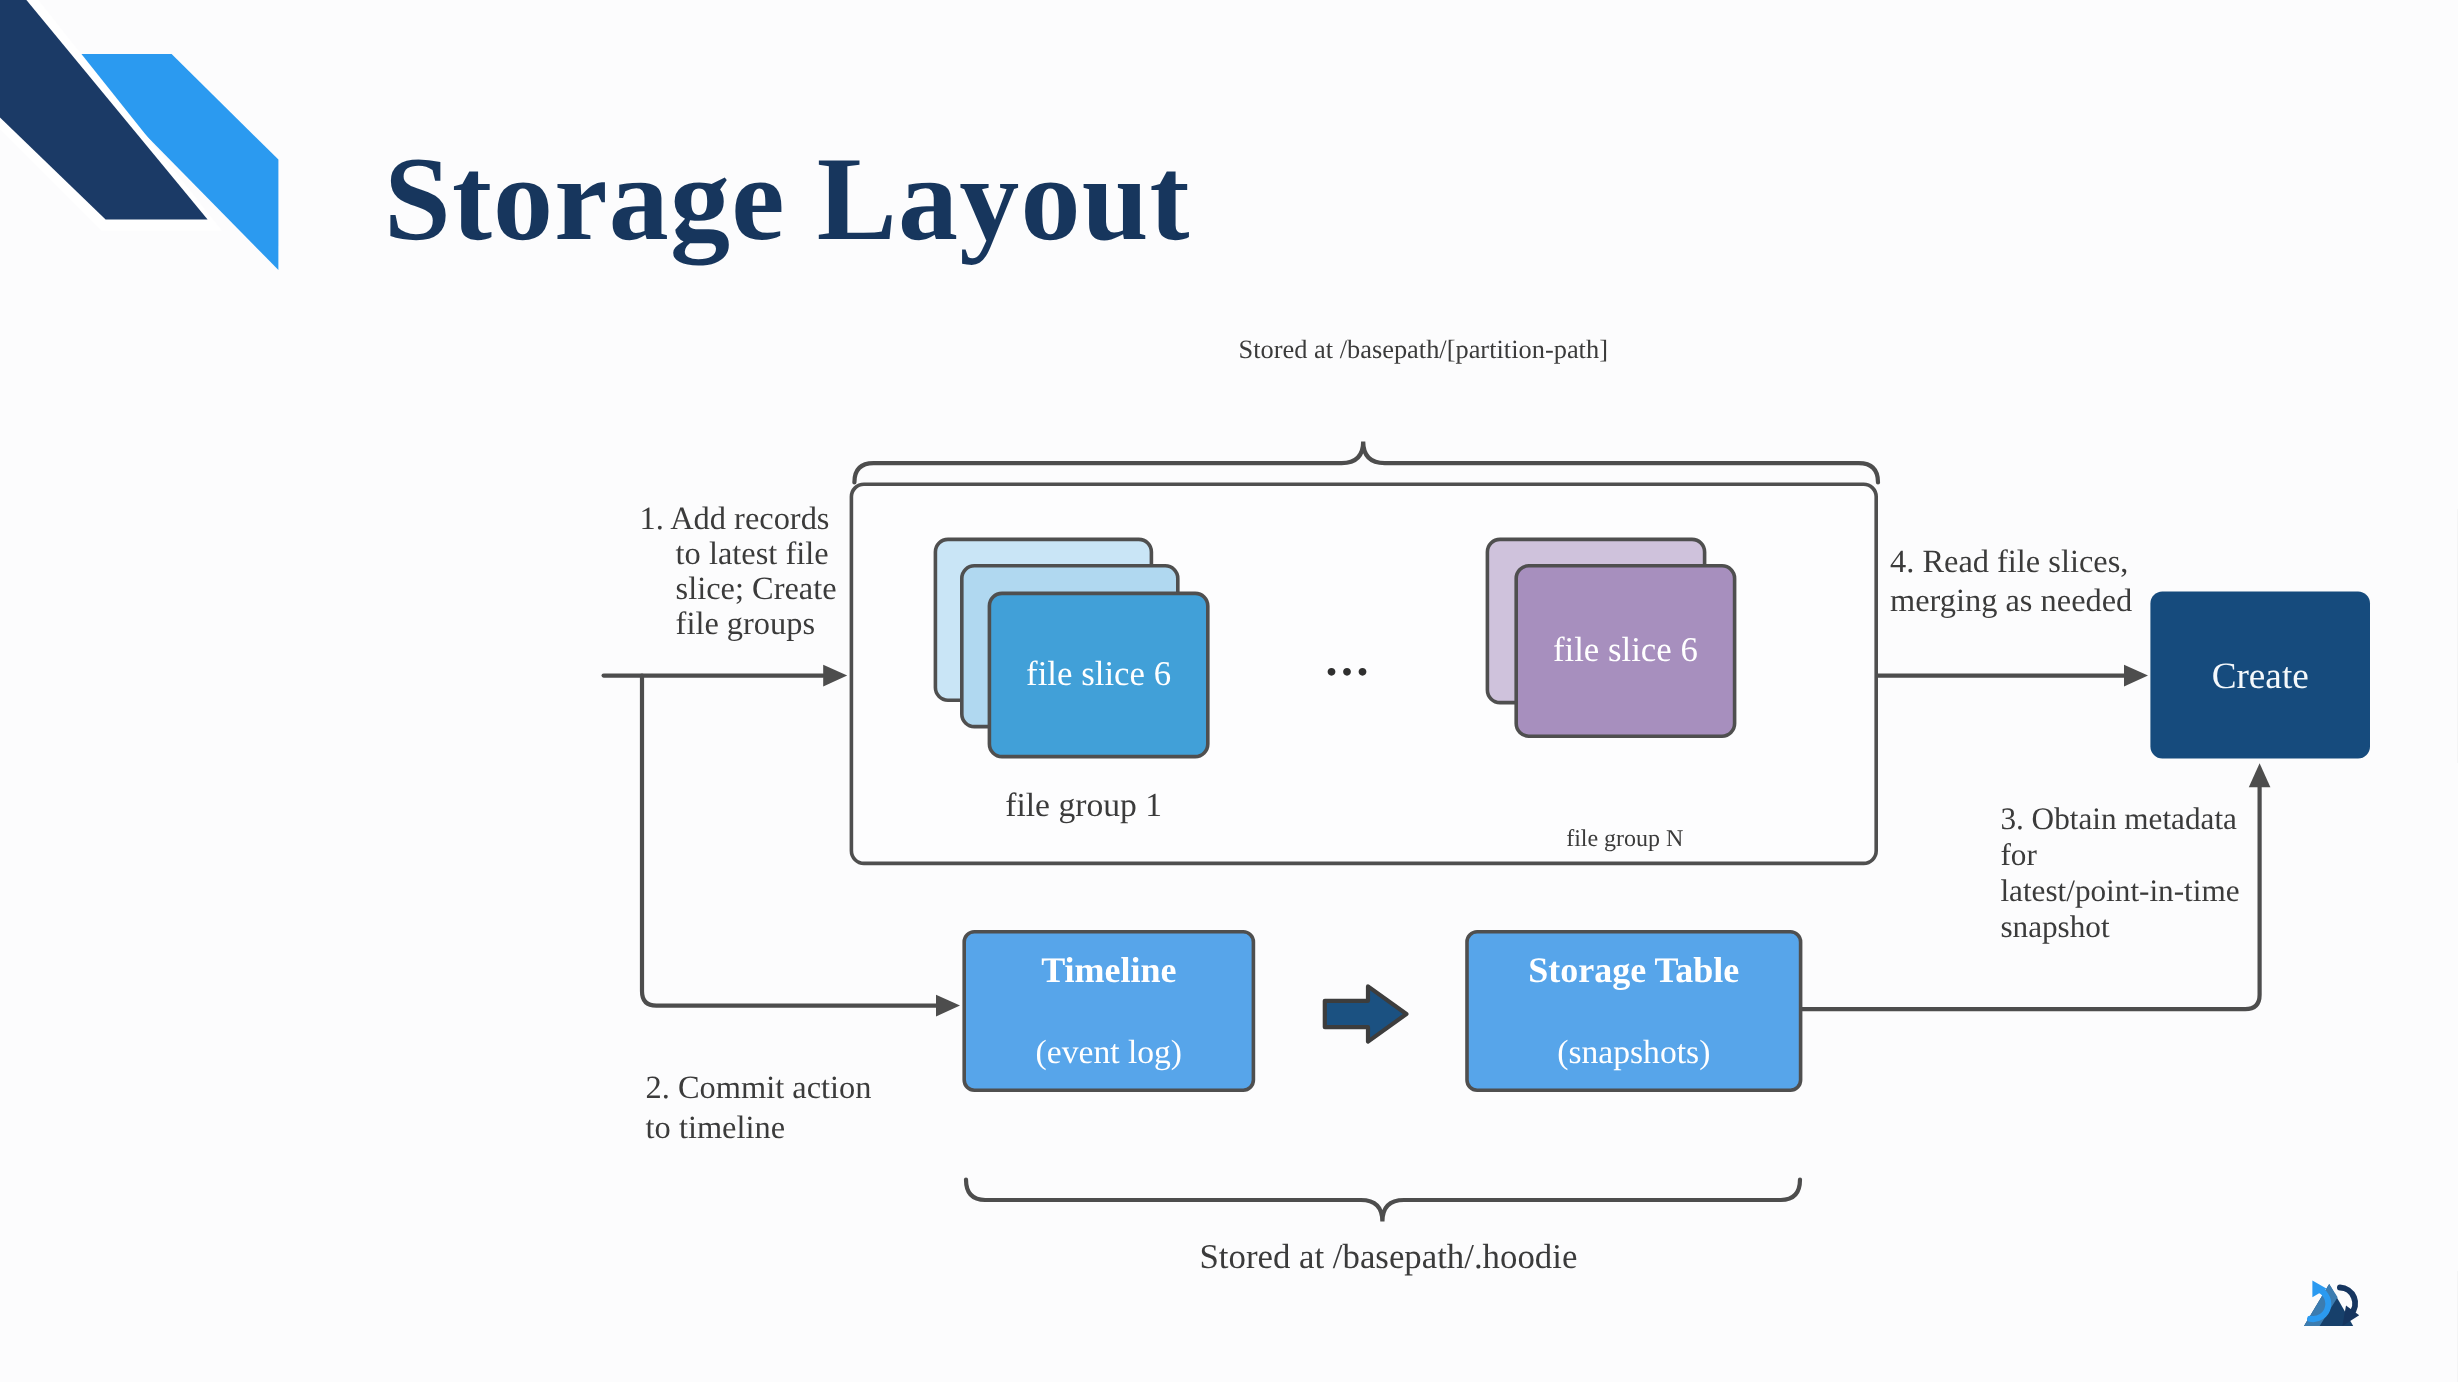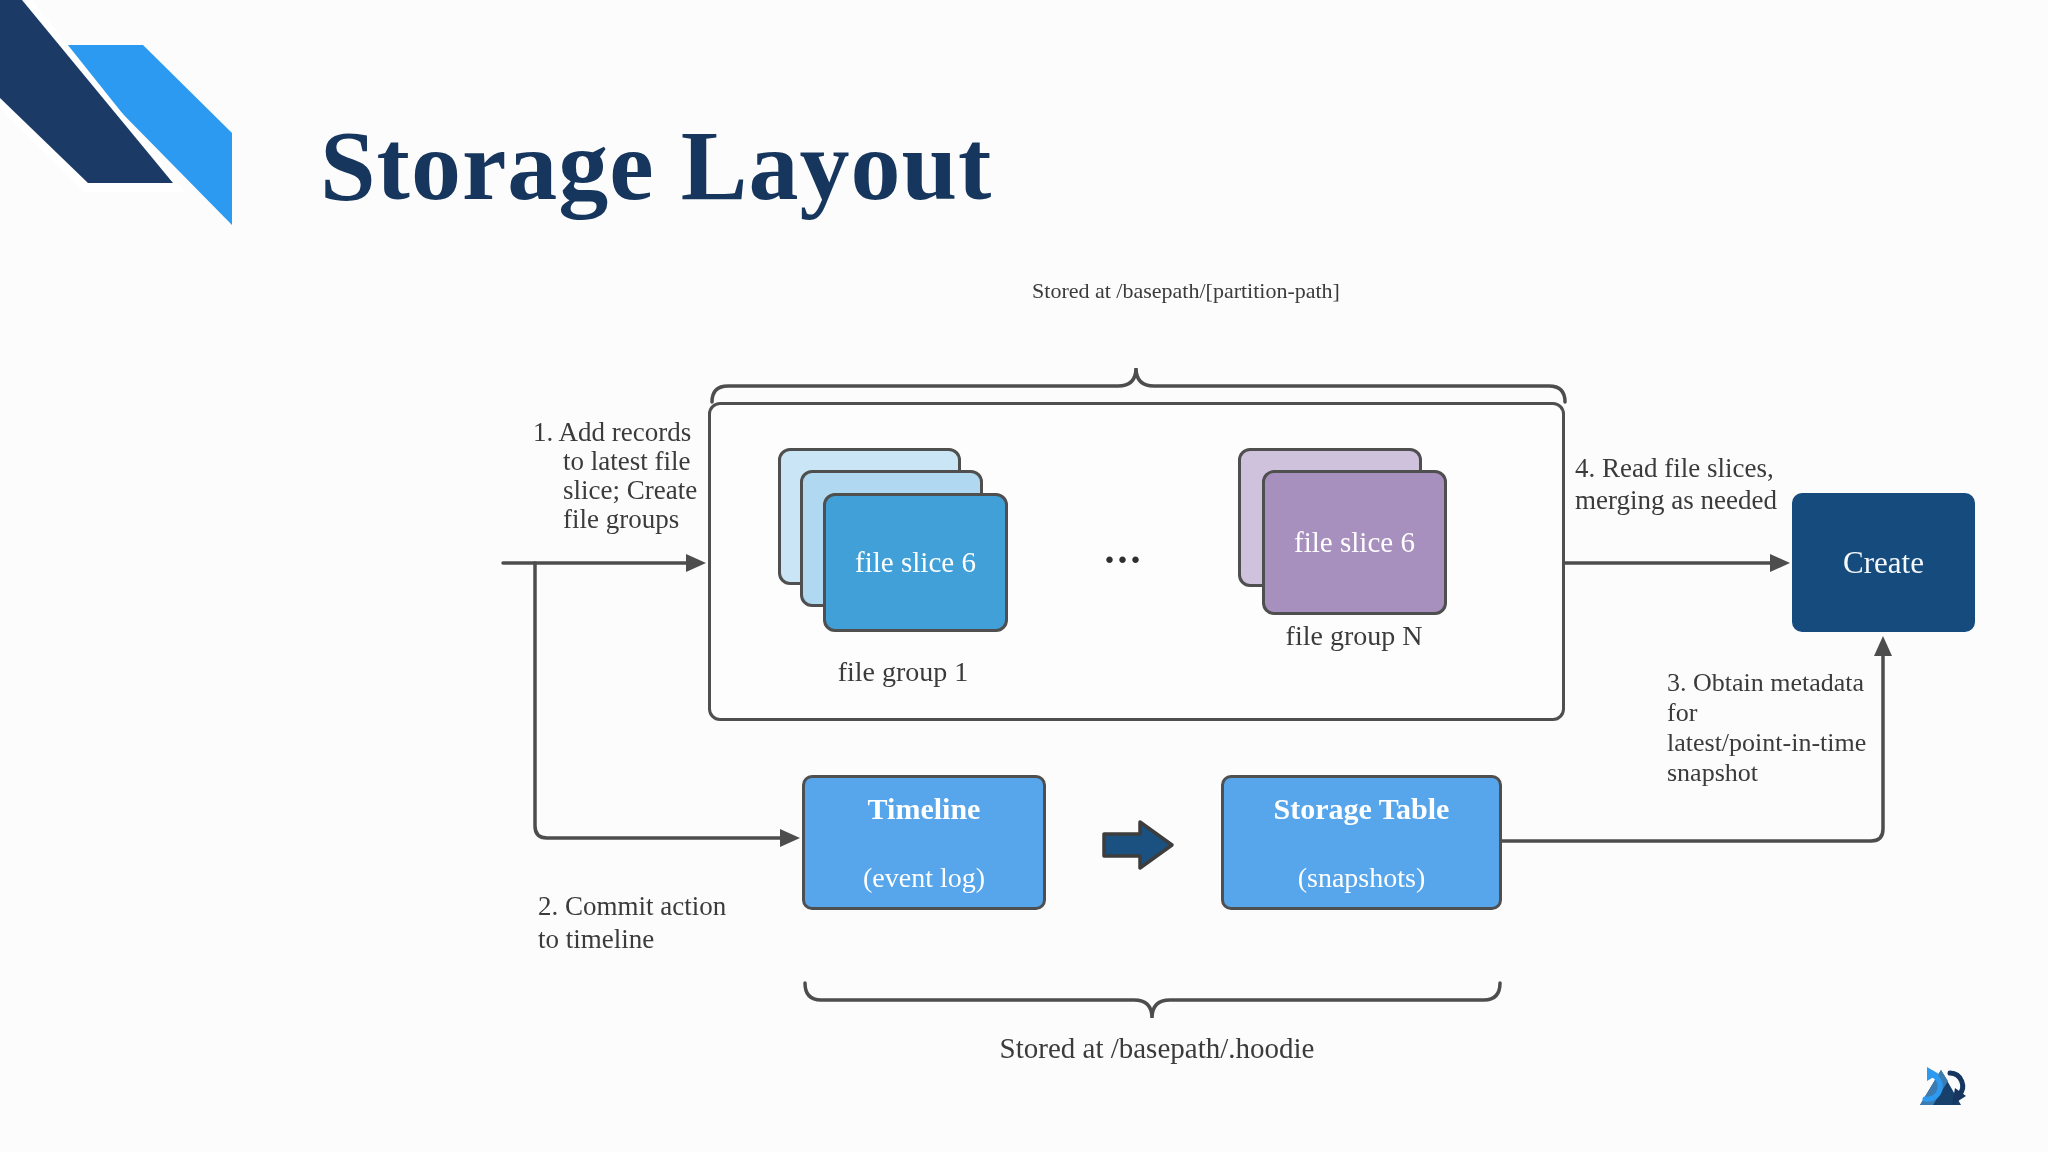--- a/index.html
+++ b/index.html
@@ -108,21 +108,21 @@
     <span>file slice 6</span>
   </div>
   <div class="abs center-label" style="left:903px;top:656px;font-size:28px">file group 1</div>
 
   <div class="abs ellipsis" style="left:1124px;top:549px">...</div>
 
   <div class="abs card" style="left:1238px;top:448px;width:184px;height:139px;background:#cfc2dc"></div>
   <div class="abs card" style="left:1262px;top:470px;width:185px;height:145px;background:#a78fbe">
     <span>file slice 6</span>
   </div>
-  <div class="abs center-label" style="left:1354px;top:620px;font-size:28px">file group N</div>
+  <div class="abs center-label" style="left:1354px;top:688px;font-size:20px">file group N</div>
 
 
   <div class="abs navy-box" style="left:1792px;top:493px;width:183px;height:139px">
     <span>Create</span>
   </div>
 
   <div class="abs blue-box" style="left:802px;top:775px;width:244px;height:135px">
     <div class="t1">Timeline</div>
     <div class="t2">(event log)</div>
   </div>

